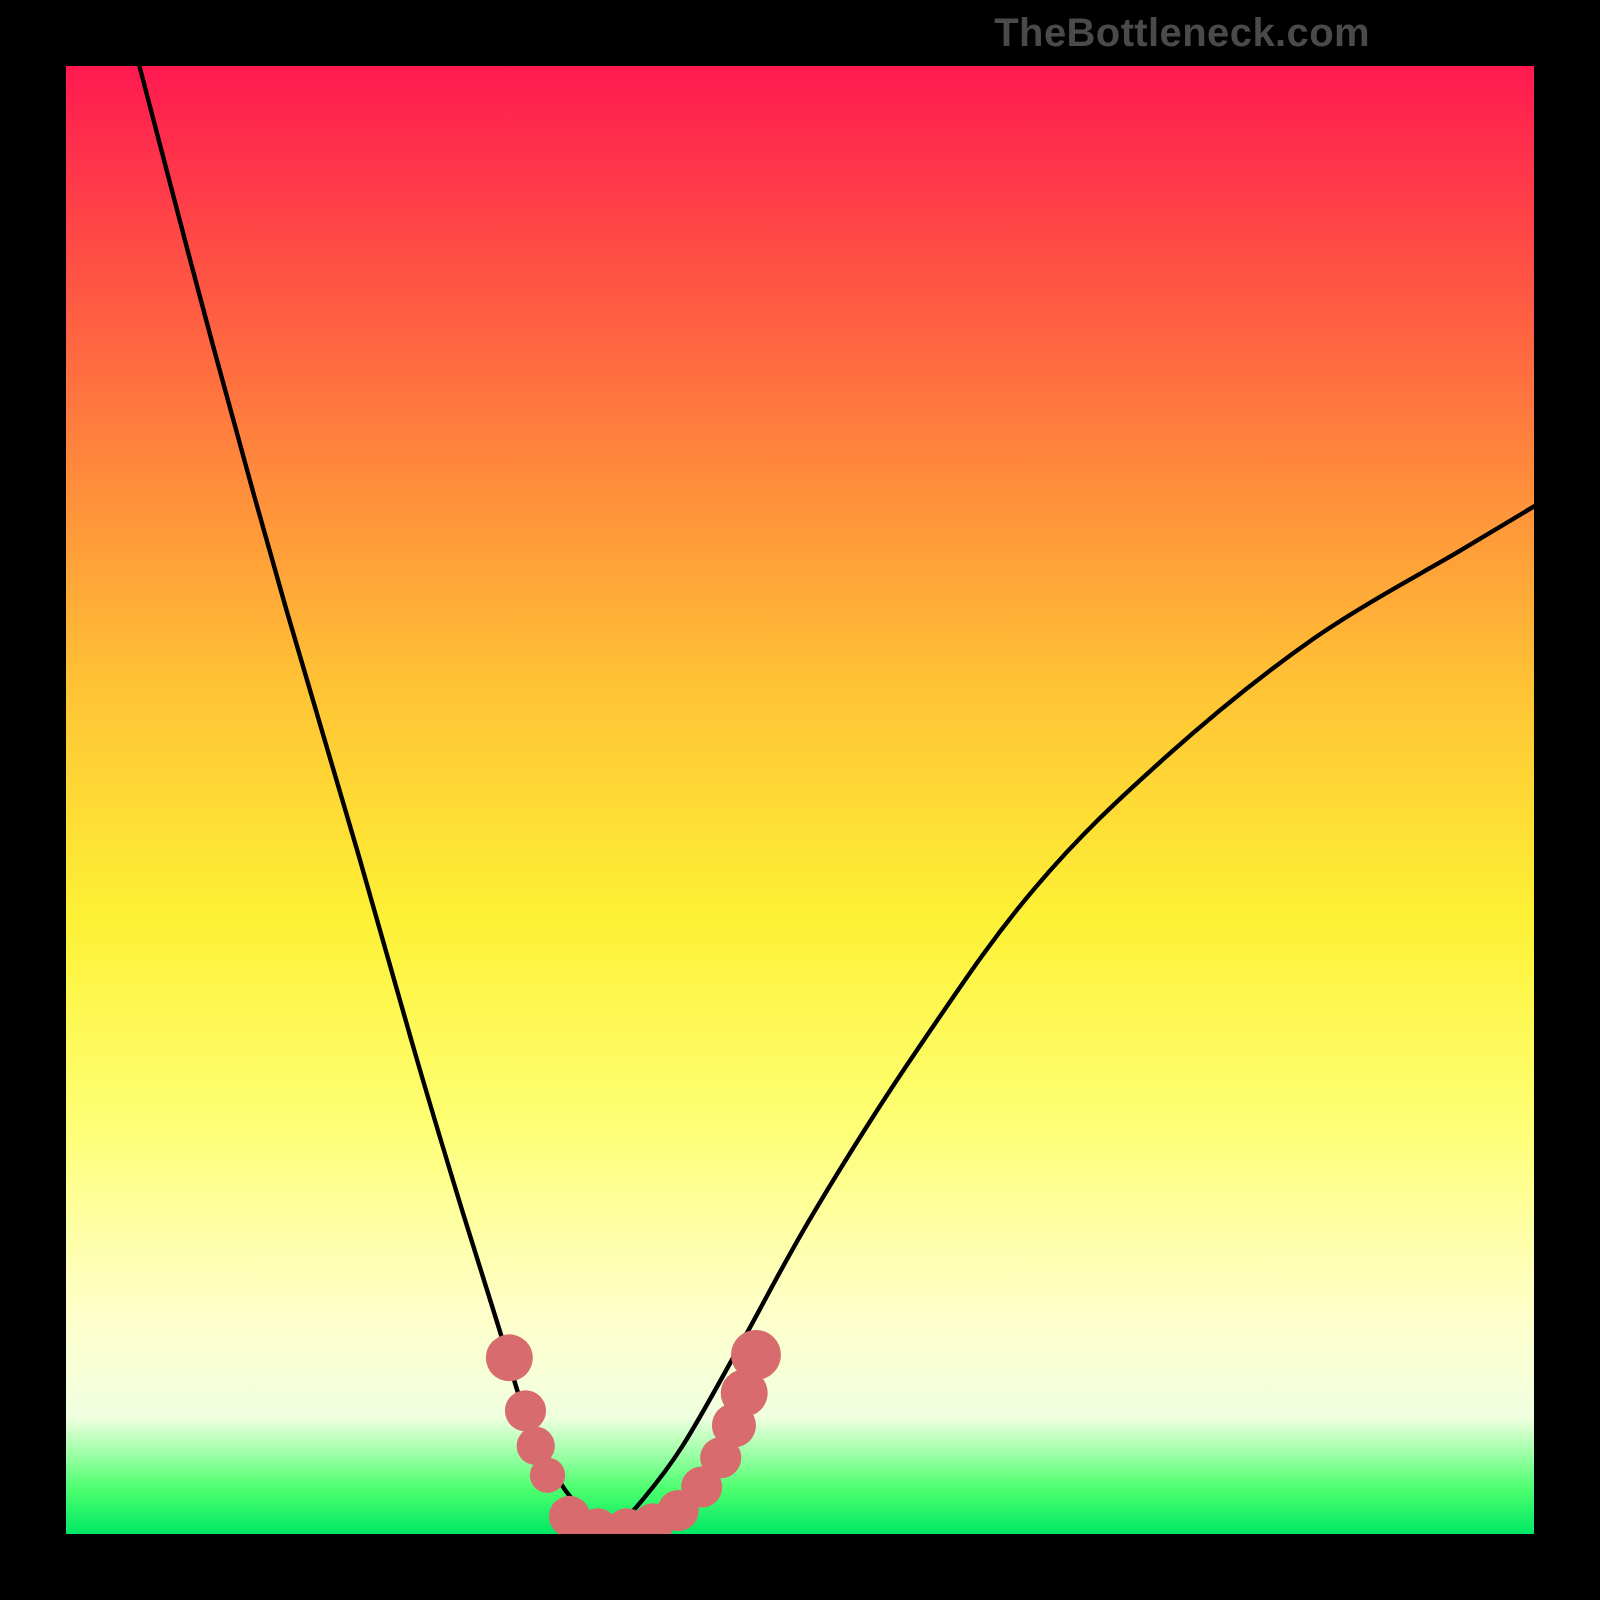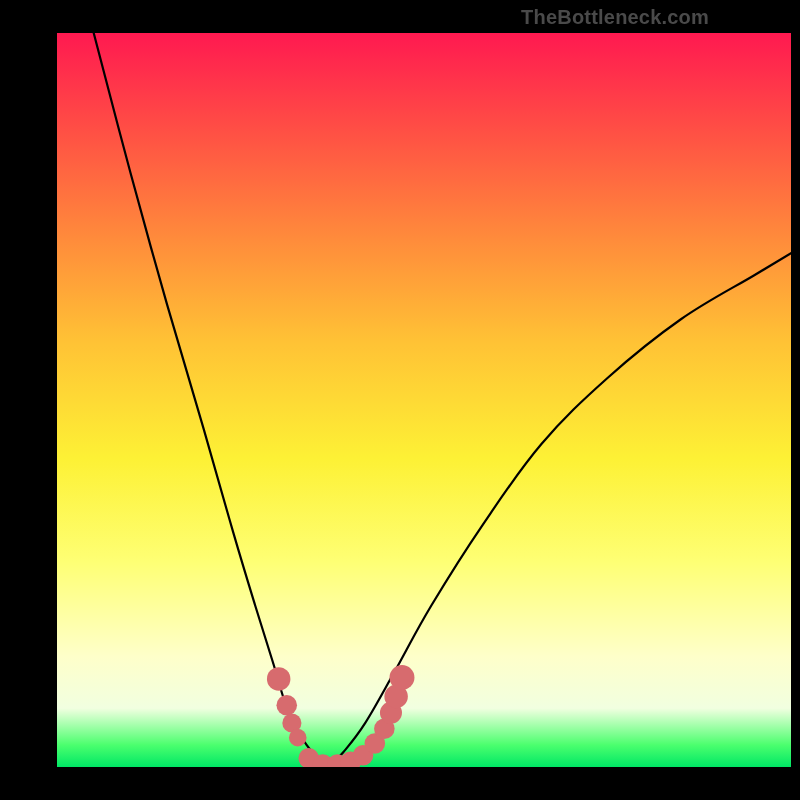--- a/index.html
+++ b/index.html
@@ -11,21 +11,20 @@
     overflow: hidden;
     font-family: Arial, Helvetica, sans-serif;
   }
   .frame {
     position: absolute;
     left: 0;
     top: 0;
     width: 695px;
     height: 800px;
     background: #000;
-    margin-left: 24px;
   }
   .plot-area {
     position: absolute;
     left: 33px;
     top: 33px;
     width: 734px;
     height: 734px;
     
     background: linear-gradient(
       to bottom,

